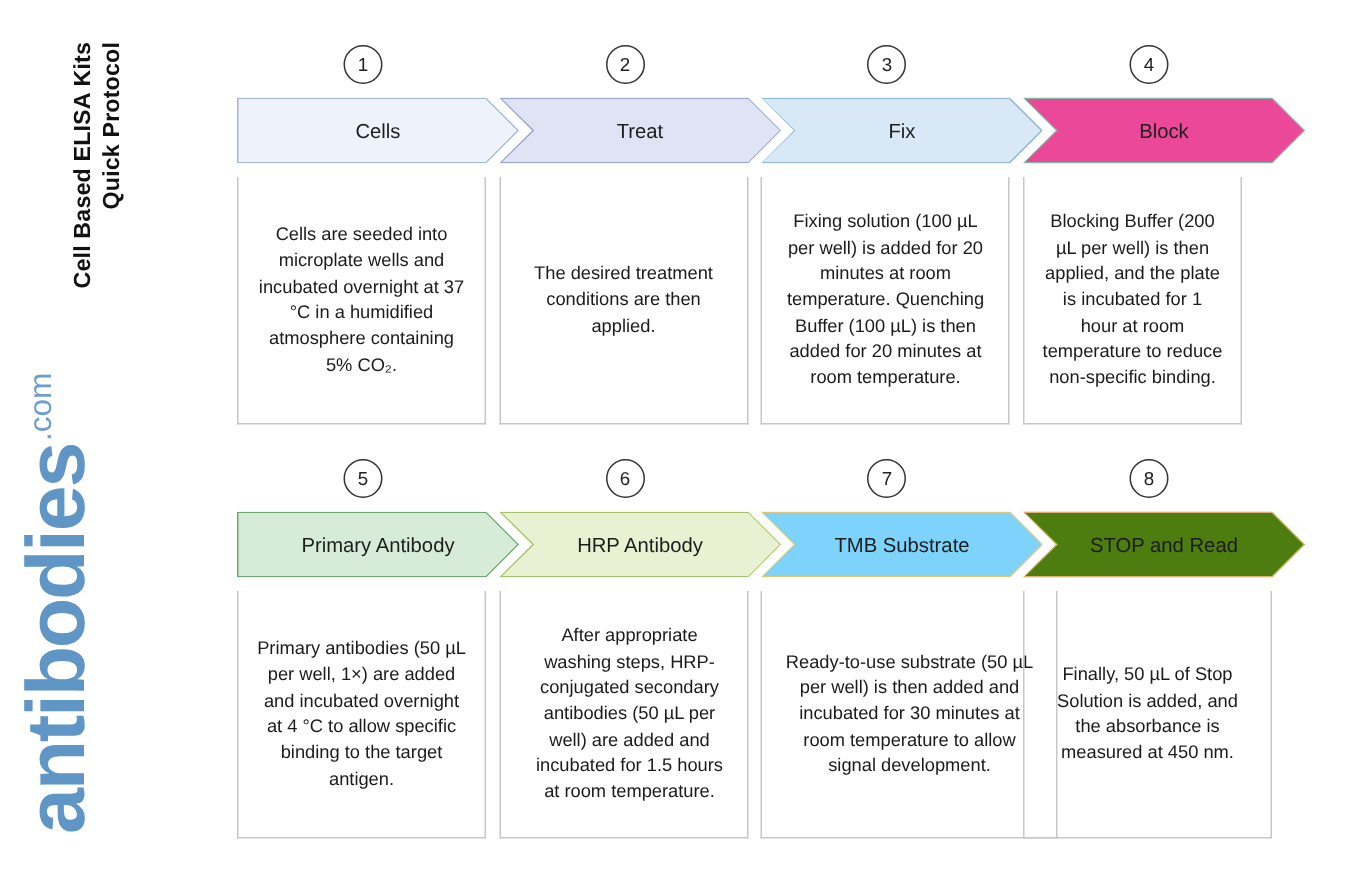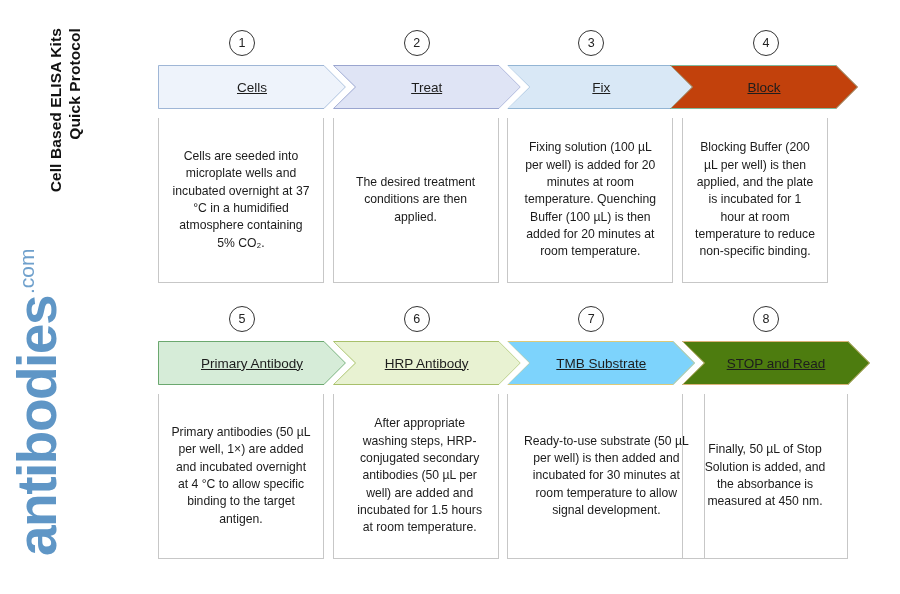--- a/index.html
+++ b/index.html
@@ -109,21 +109,20 @@
     justify-content: center;
     font-size: 13.5px;
     color: #1d1d1d;
     box-sizing: border-box;
   }
   .chev-inner {
     position: relative;
     z-index: 2;
     text-align: center;
     padding: 0 6px;
-    text-decoration: underline;
   }
 
   
   .bodies {
     position: relative;
     height: 165px;
     margin-top: 9px;
   }
   .body-cell {
     position: absolute;
@@ -175,21 +174,21 @@
           <polygon points="0.5,0.5 166,0.5 187.5,22 166,43.5 0.5,43.5 22.5,22" fill="none" stroke="#9aa5cf" stroke-width="1"></polygon>
         </svg>
         <div class="chev-inner">Treat</div>
       </div>
       <div class="chev" style="left: 349.333px; width: 188px; background: rgb(217, 232, 246); clip-path: polygon(0px 0px, 166px 0px, 188px 50%, 166px 100%, 0px 100%, 22px 50%);">
         <svg width="188" height="44" style="position: absolute; left: 0px; top: 0px; z-index: 1;">
           <polygon points="0.5,0.5 166,0.5 187.5,22 166,43.5 0.5,43.5 22.5,22" fill="none" stroke="#93b5d4" stroke-width="1"></polygon>
         </svg>
         <div class="chev-inner">Fix</div>
       </div>
-      <div class="chev" style="left: 512px; width: 188px; background: #c2410c; clip-path: polygon(0px 0px, 166px 0px, 188px 50%, 166px 100%, 0px 100%, 22px 50%);">
+      <div class="chev" style="left: 524px; width: 188px; background: #ec4899; clip-path: polygon(0px 0px, 166px 0px, 188px 50%, 166px 100%, 0px 100%, 22px 50%);">
         <svg width="188" height="44" style="position: absolute; left: 0px; top: 0px; z-index: 1;">
           <polygon points="0.5,0.5 166,0.5 187.5,22 166,43.5 0.5,43.5 22.5,22" fill="none" stroke="#7fba9f" stroke-width="1"></polygon>
         </svg>
         <div class="chev-inner">Block</div>
       </div>
     </div>
   <div class="bodies">
       <div class="body-cell" style="left: 0px; width: 166px;">
         <div class="body-text">Cells are seeded into microplate wells and incubated overnight at 37 °C in a humidified atmosphere containing 5% CO₂.</div>
       </div>

